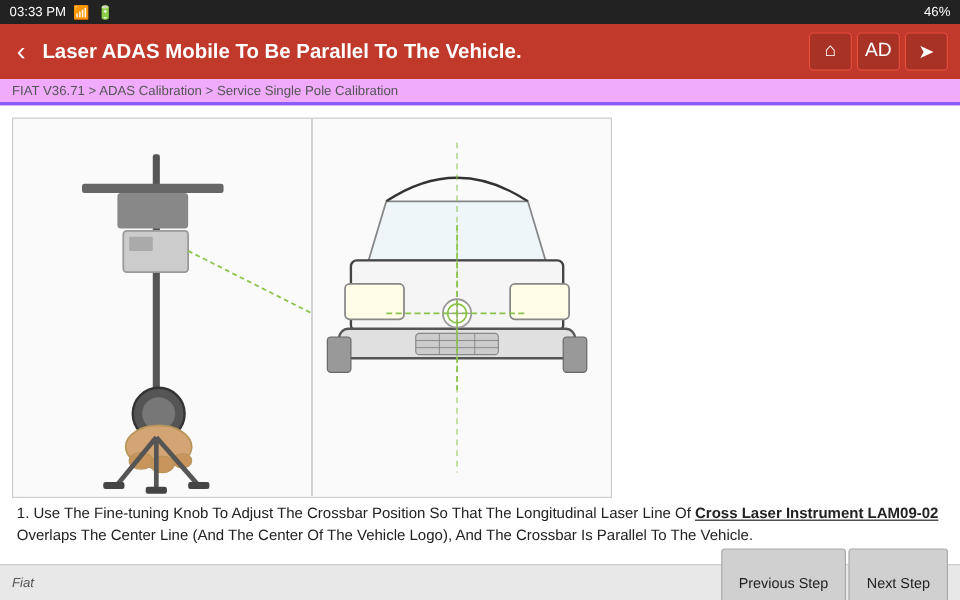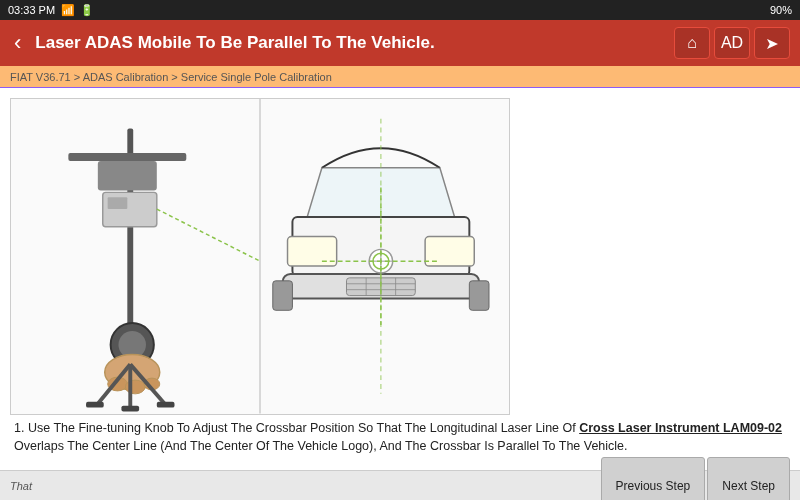--- a/index.html
+++ b/index.html
@@ -53,25 +53,25 @@
       display: flex;
       align-items: center;
       justify-content: center;
       cursor: pointer;
       color: #fff;
       font-size: 16px;
     }
 
     
     .breadcrumb {
-      background: #fdba74;
+      background: #f0abfc;
       padding: 4px 10px;
       font-size: 11px;
       color: #555;
-      border-bottom: 1px solid #8b5cf6;
+      border-bottom: 3px solid #8b5cf6;
       height: 22px;
       display: flex;
       align-items: center;
     }
 
     
     .main-content {
       background: #fff;
       height: calc(500px - 20px - 46px - 22px - 30px);
       display: flex;
@@ -144,21 +144,21 @@
 </head>
 <body>
 
 <div class="status-bar">
   <div class="status-left">
     <span>03:33 PM</span>
     <span>📶</span>
     <span>🔋</span>
   </div>
   <div class="status-right">
-    <span>90%</span>
+    <span>46%</span>
   </div>
 </div>
 
 <div class="header">
   <span class="header-back">‹</span>
   <span class="header-title">Laser ADAS Mobile To Be Parallel To The Vehicle.</span>
   <div class="header-icons">
     <div class="header-icon-btn">
       <span>⌂</span>
     </div>
@@ -252,18 +252,18 @@
 
   <div class="text-area">
     <p>
       <span>1.</span><span> Use The Fine-tuning Knob To Adjust The Crossbar Position So That The Longitudinal Laser Line Of </span><span class="link-text">Cross Laser Instrument LAM09-02</span><span> Overlaps The Center Line (And The Center Of The Vehicle Logo), And The Crossbar Is Parallel To The Vehicle.</span>
     </p>
   </div>
 
 </div>
 
 <div class="footer">
-  <span class="footer-brand">That</span>
+  <span class="footer-brand">Fiat</span>
   <div class="footer-buttons">
     <button class="step-btn">Previous Step</button>
     <button class="step-btn">Next Step</button>
   </div>
 </div>
 
 </body></html>

